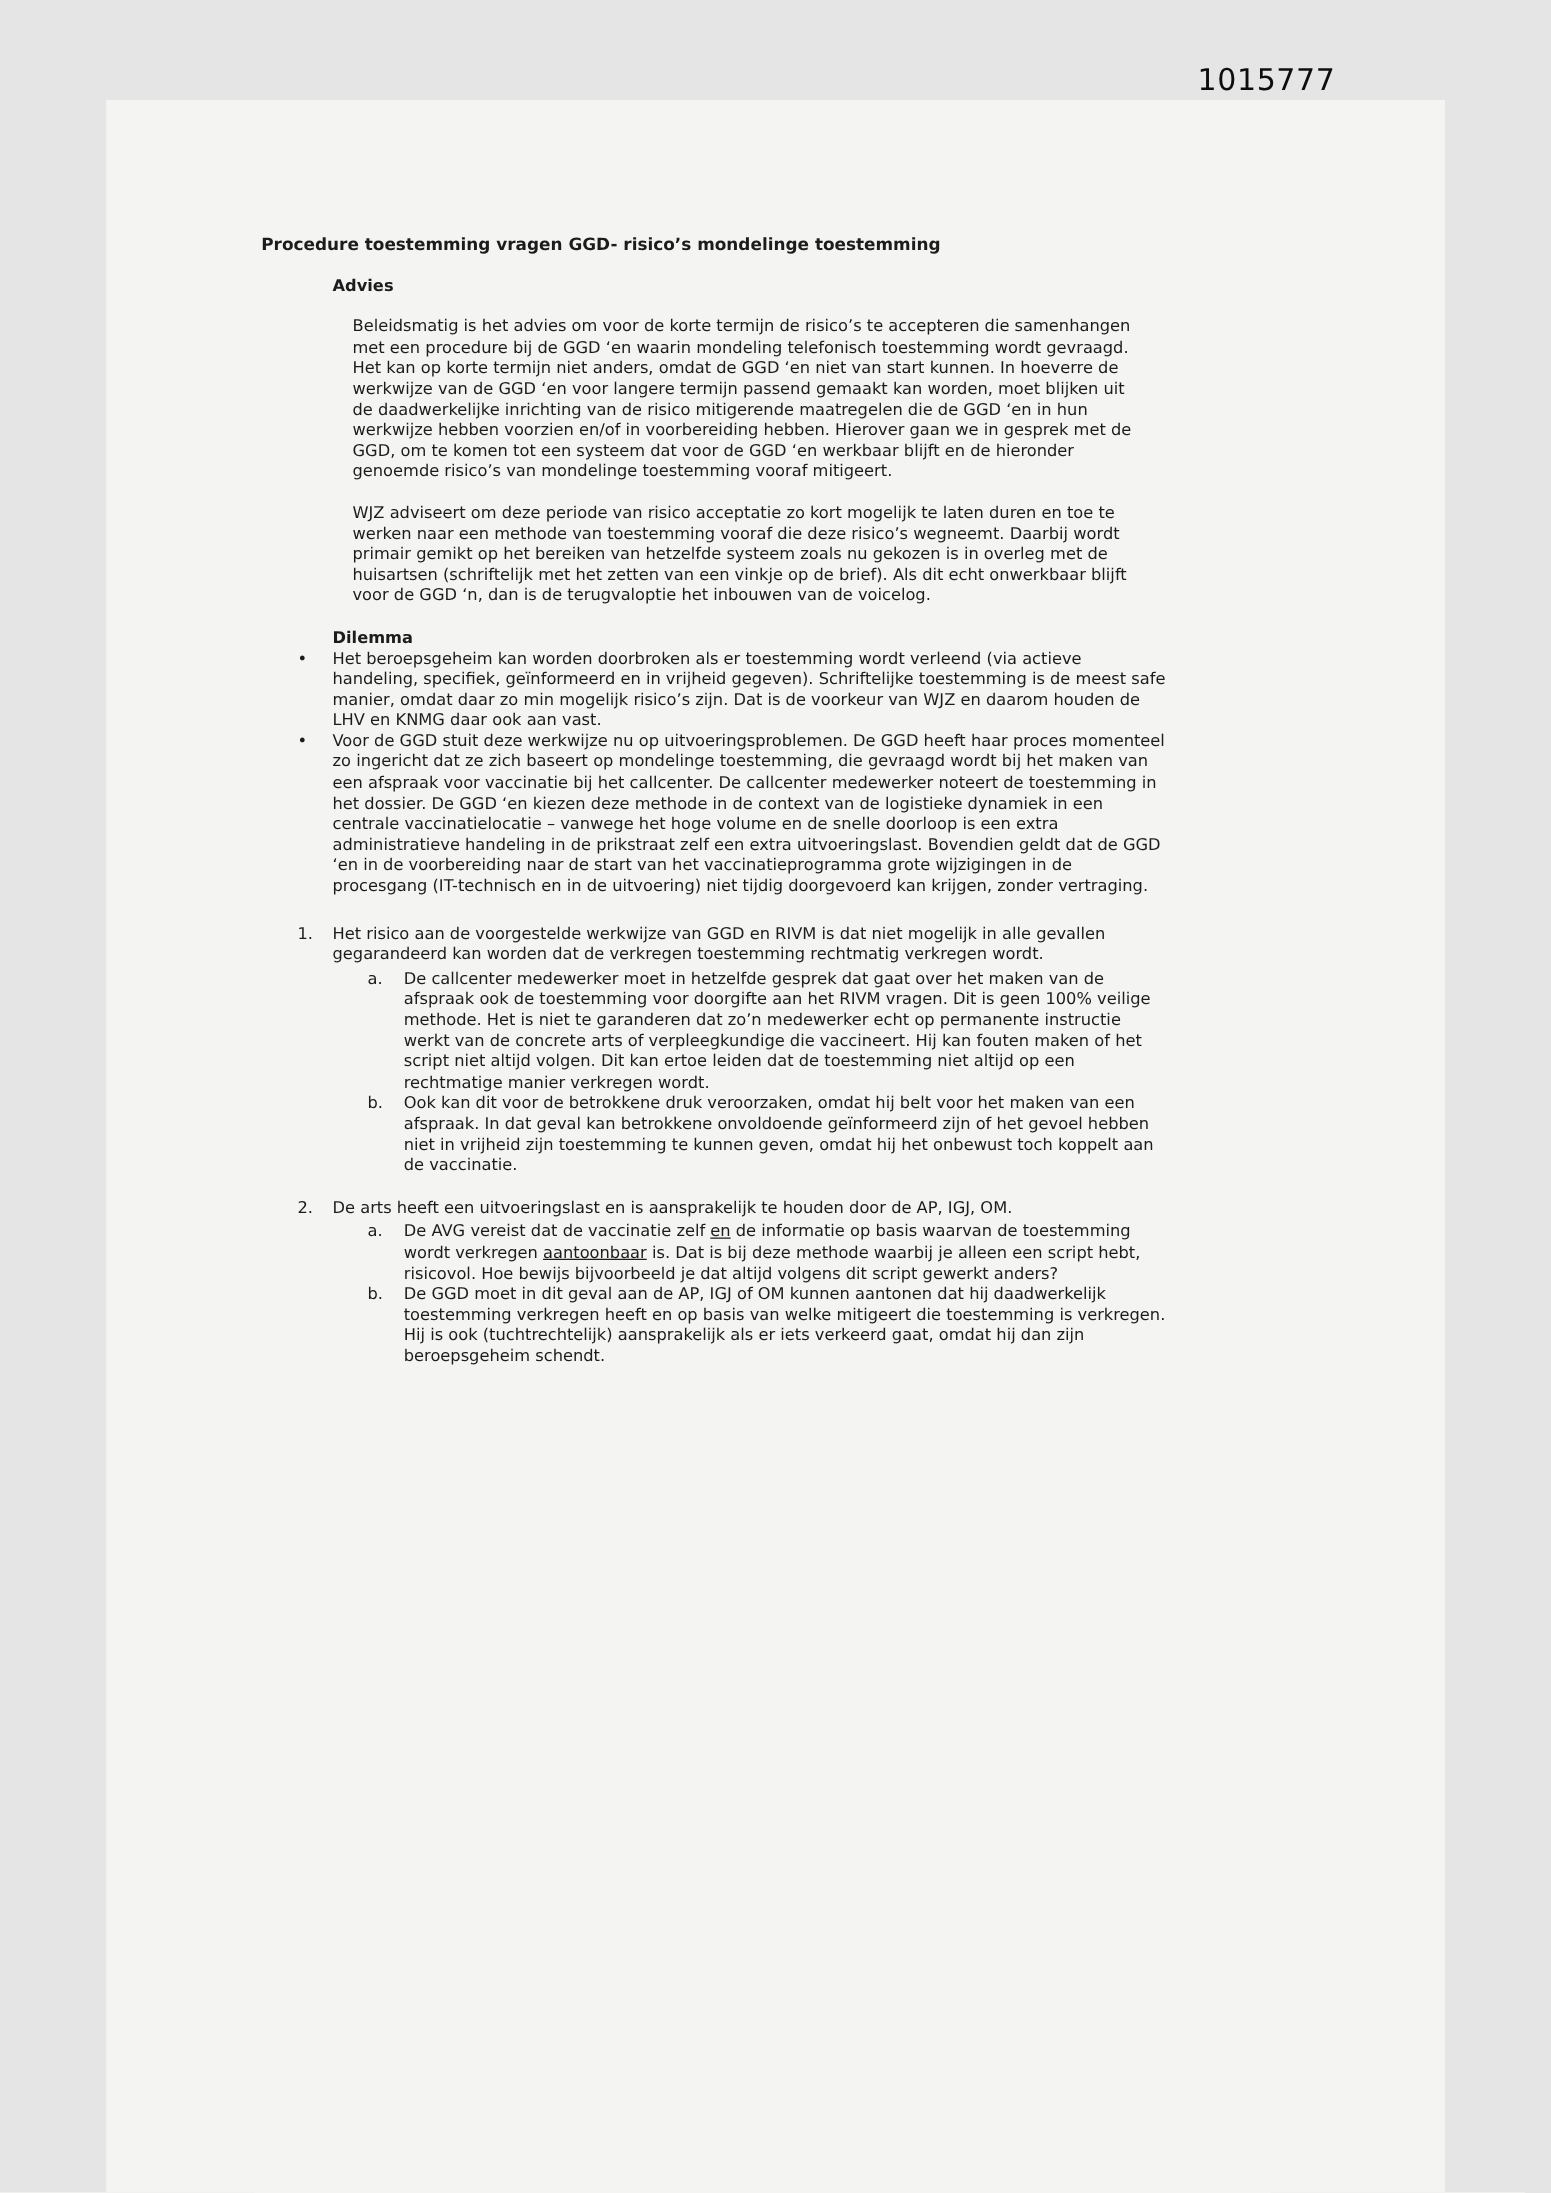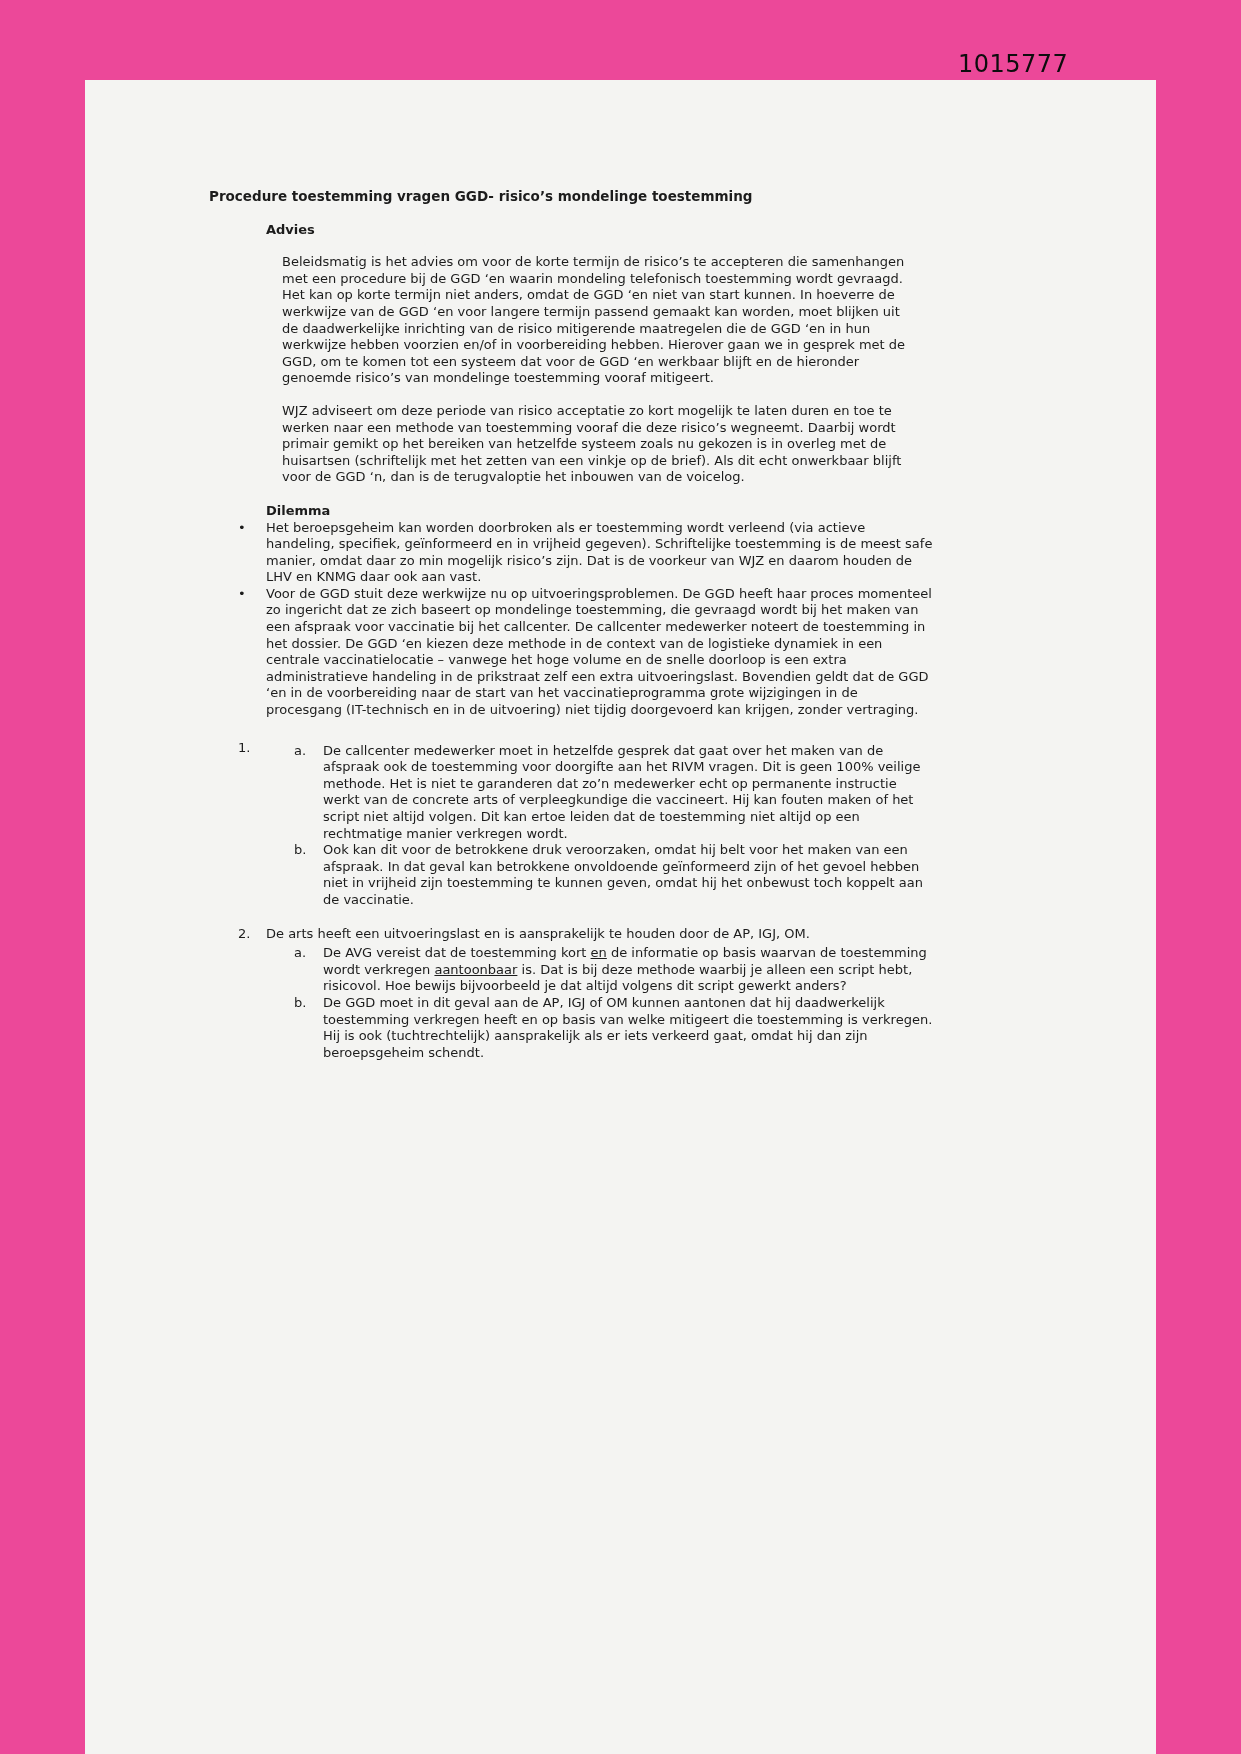--- a/index.html
+++ b/index.html
@@ -7,21 +7,21 @@
   body {
     width: 1241px;
     height: 1754px;
     background: #ffffff;
     font-family: "DejaVu Sans", sans-serif;
   }
   .canvas {
     position: relative;
     width: 1241px;
     height: 1754px;
-    background: #ec4899;
+    background: #e5e5e5;
     color: #1e1e1e;
     overflow: hidden;
   }
   .page-number {
     position: absolute;
     left: 958px;
     top: 50px;
     font-size: 24px;
     color: #0d0d0d;
     letter-spacing: 0.5px;
@@ -92,41 +92,42 @@
           <span class="marker">•</span>
           <span class="li-text">Voor de GGD stuit deze werkwijze nu op uitvoeringsproblemen. De GGD heeft haar proces momenteel zo ingericht dat ze zich baseert op mondelinge toestemming, die gevraagd wordt bij het maken van een afspraak voor vaccinatie bij het callcenter. De callcenter medewerker noteert de toestemming in het dossier. De GGD ʻen kiezen deze methode in de context van de logistieke dynamiek in een centrale vaccinatielocatie – vanwege het hoge volume en de snelle doorloop is een extra administratieve handeling in de prikstraat zelf een extra uitvoeringslast. Bovendien geldt dat de GGD ʻen in de voorbereiding naar de start van het vaccinatieprogramma grote wijzigingen in de procesgang (IT-technisch en in de uitvoering) niet tijdig doorgevoerd kan krijgen, zonder vertraging.</span>
         </div>
       </div>
 
       <div class="section gap-md">
 
         <div class="num-item gap-sm">
           <span class="marker">1.</span>
           <div class="li-body">
+            <span class="li-text">Het risico aan de voorgestelde werkwijze van GGD en RIVM is dat niet mogelijk in alle gevallen gegarandeerd kan worden dat de verkregen toestemming rechtmatig verkregen wordt.</span>
             <div class="sublist">
               <div class="li sub">
                 <span class="marker">a.</span>
                 <span class="li-text">De callcenter medewerker moet in hetzelfde gesprek dat gaat over het maken van de afspraak ook de toestemming voor doorgifte aan het RIVM vragen. Dit is geen 100% veilige methode. Het is niet te garanderen dat zo’n medewerker echt op permanente instructie werkt van de concrete arts of verpleegkundige die vaccineert. Hij kan fouten maken of het script niet altijd volgen. Dit kan ertoe leiden dat de toestemming niet altijd op een rechtmatige manier verkregen wordt.</span>
               </div>
               <div class="li sub">
                 <span class="marker">b.</span>
                 <span class="li-text">Ook kan dit voor de betrokkene druk veroorzaken, omdat hij belt voor het maken van een afspraak. In dat geval kan betrokkene onvoldoende geïnformeerd zijn of het gevoel hebben niet in vrijheid zijn toestemming te kunnen geven, omdat hij het onbewust toch koppelt aan de vaccinatie.</span>
               </div>
             </div>
           </div>
         </div>
 
         <div class="num-item gap-lg">
           <span class="marker">2.</span>
           <div class="li-body">
             <span class="li-text">De arts heeft een uitvoeringslast en is aansprakelijk te houden door de AP, IGJ, OM.</span>
             <div class="sublist">
               <div class="li sub">
                 <span class="marker">a.</span>
-                <span class="li-text"><span>De AVG vereist dat de toestemming kort </span><span class="u">en</span><span> de informatie op basis waarvan de toestemming wordt verkregen </span><span class="u">aantoonbaar</span><span> is. Dat is bij deze methode waarbij je alleen een script hebt, risicovol. Hoe bewijs bijvoorbeeld je dat altijd volgens dit script gewerkt anders?</span></span>
+                <span class="li-text"><span>De AVG vereist dat de vaccinatie zelf </span><span class="u">en</span><span> de informatie op basis waarvan de toestemming wordt verkregen </span><span class="u">aantoonbaar</span><span> is. Dat is bij deze methode waarbij je alleen een script hebt, risicovol. Hoe bewijs bijvoorbeeld je dat altijd volgens dit script gewerkt anders?</span></span>
               </div>
               <div class="li sub">
                 <span class="marker">b.</span>
                 <span class="li-text">De GGD moet in dit geval aan de AP, IGJ of OM kunnen aantonen dat hij daadwerkelijk toestemming verkregen heeft en op basis van welke mitigeert die toestemming is verkregen. Hij is ook (tuchtrechtelijk) aansprakelijk als er iets verkeerd gaat, omdat hij dan zijn beroepsgeheim schendt.</span>
               </div>
             </div>
           </div>
         </div>
 
       </div>

